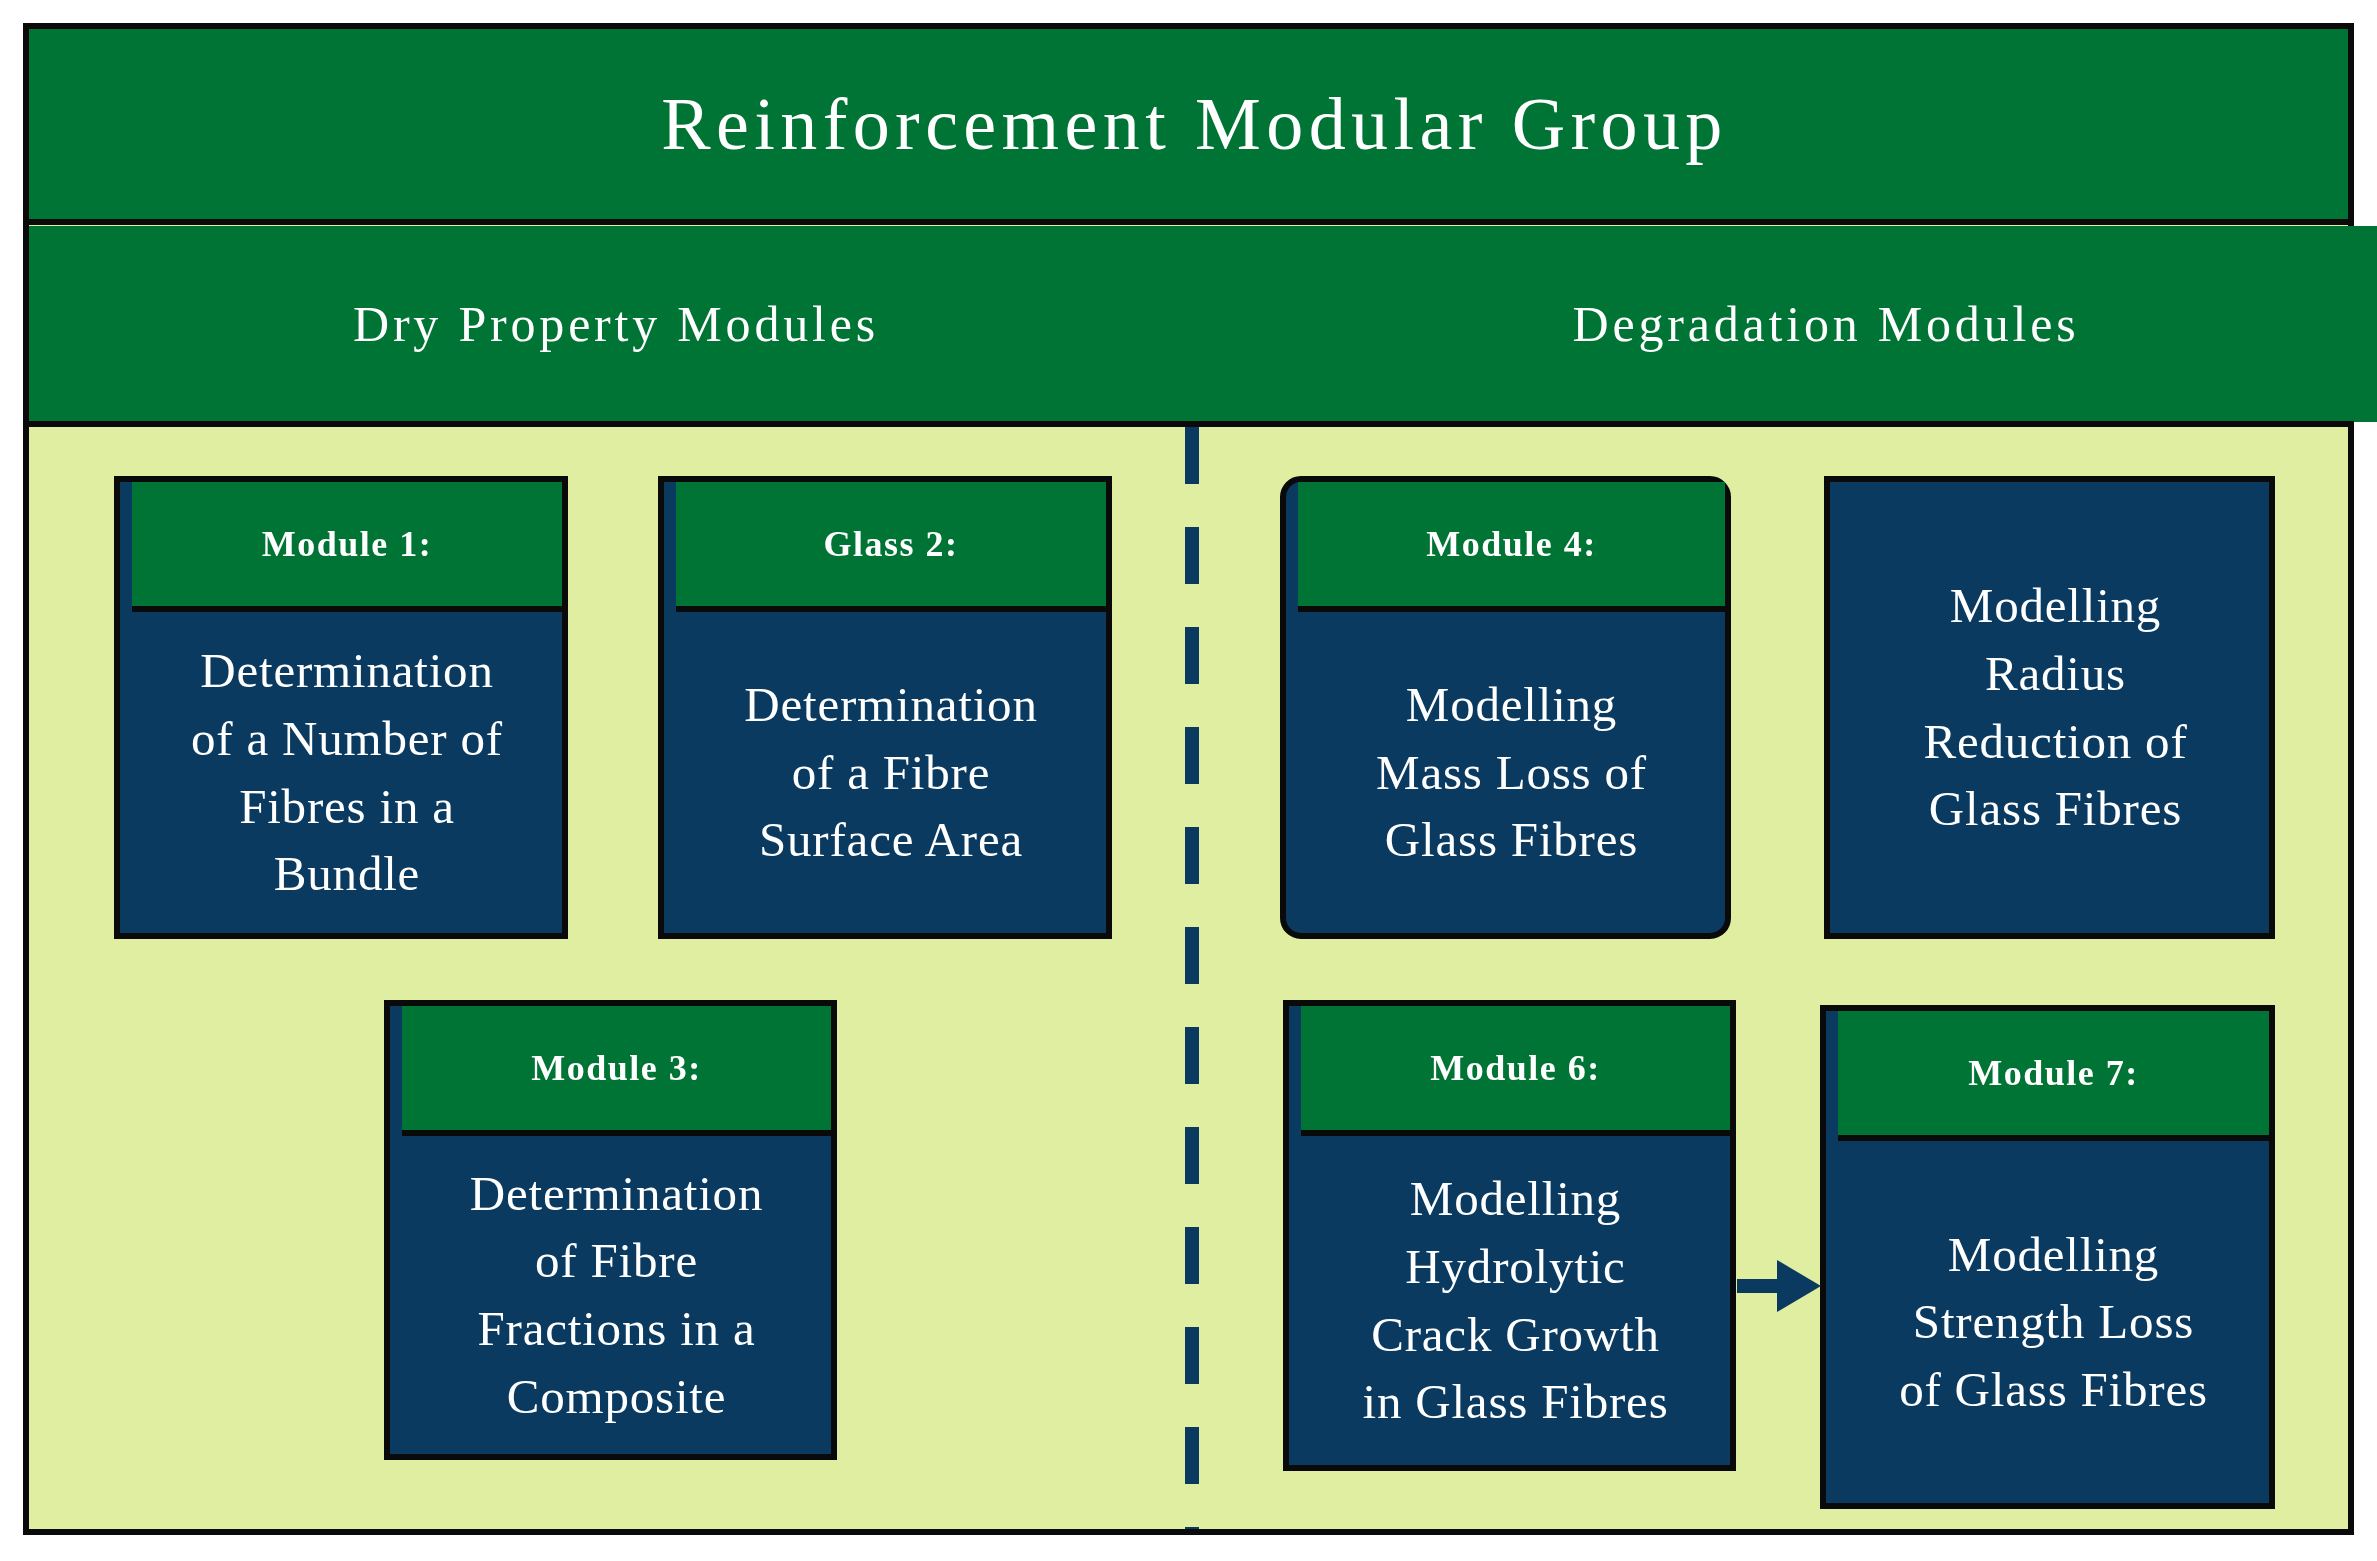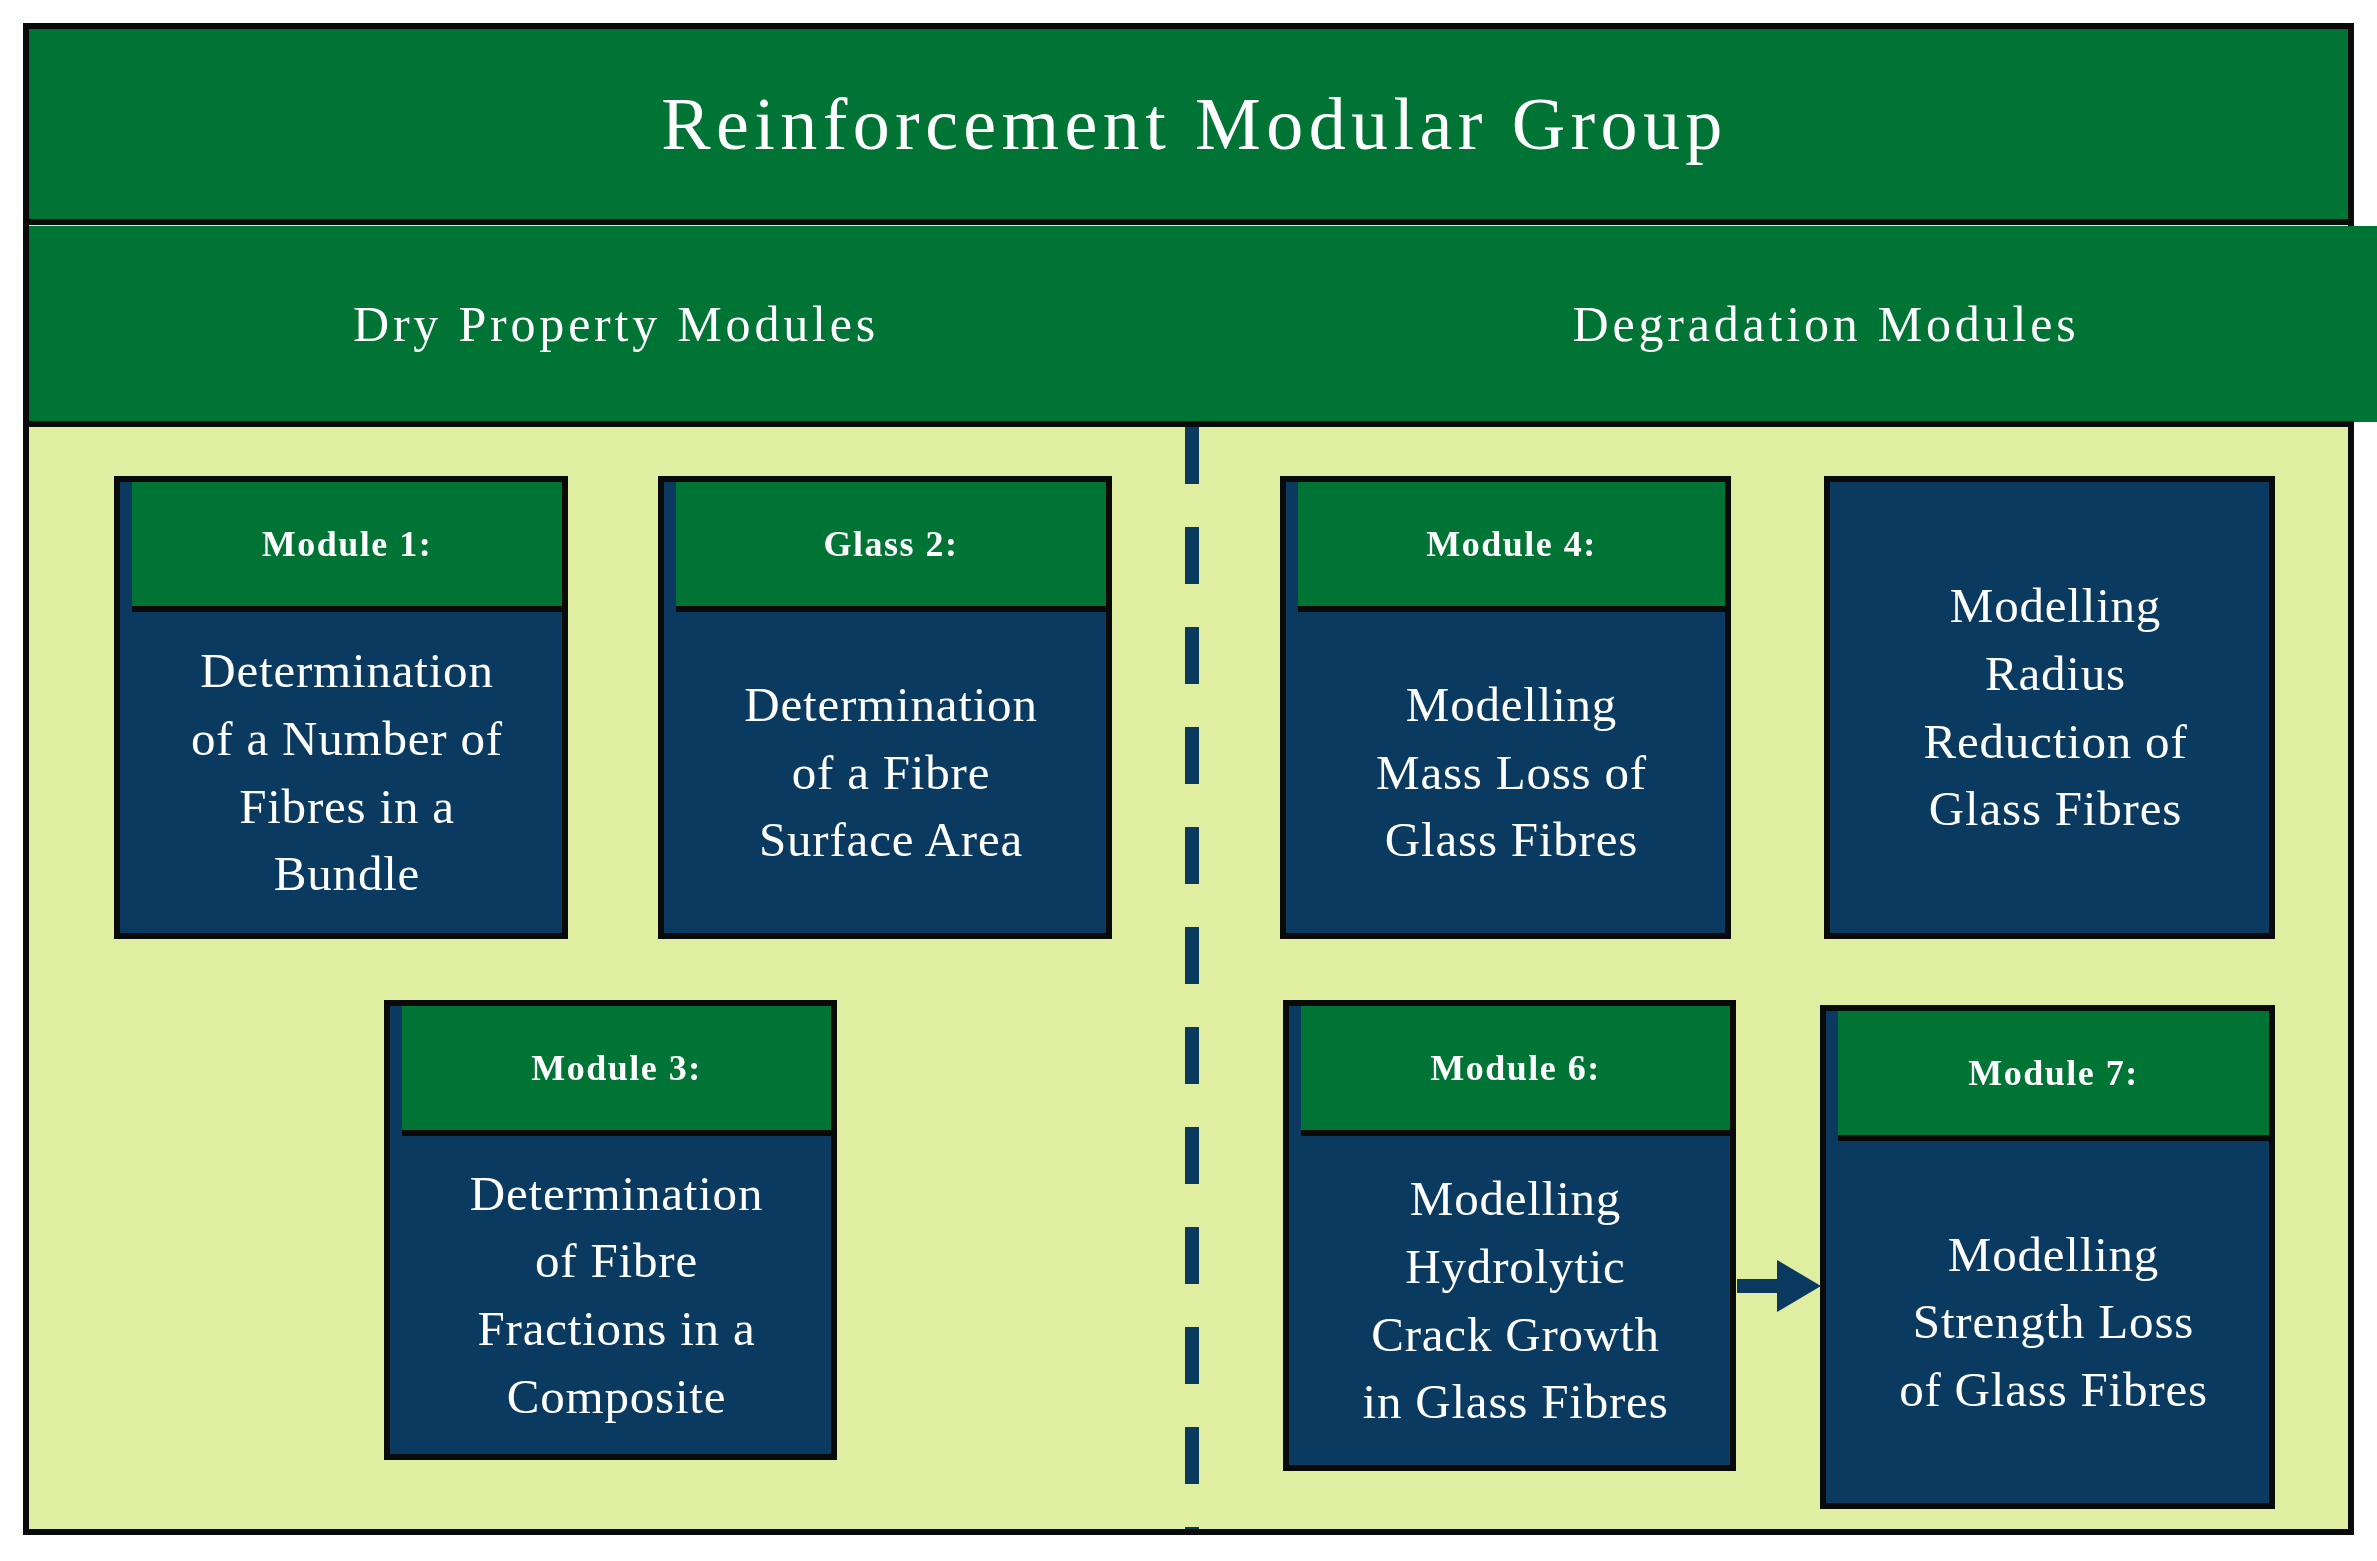--- a/index.html
+++ b/index.html
@@ -66,21 +66,21 @@
   .module-body{
     flex:1 1 auto;
     display:flex;align-items:center;justify-content:center;
     color:var(--text,#ffffff);
     font-size:49px;line-height:1.38;letter-spacing:0.8px;
     text-align:center;white-space:pre-line;
     padding:0 7.7px;
   }
   #module-1-box{left:114px;top:476px;width:454px;height:463px;}
   #module-2-box{left:658px;top:476px;width:454px;height:463px;}
-  #module-4-box{left:1280px;top:476px;width:451px;height:463px;}
+  #module-4-box{left:1280px;top:476px;width:451px;height:463px;border-radius:21px;}
   #module-5-box{left:1824px;top:476px;width:451px;height:463px;}
   #module-3-box{left:384px;top:1000px;width:453px;height:460px;}
   #module-6-box{left:1283px;top:1000px;width:453px;height:471px;}
   #module-7-box{left:1820px;top:1005px;width:455px;height:504px;}
 
   
   #arrow-shaft{left:1737px;top:1279px;width:41px;height:14px;background:var(--navy,#0a3a60);}
   #arrow-head{
     left:1777px;top:1260px;width:0;height:0;
     border-top:26px solid rgba(0,0,0,0);

